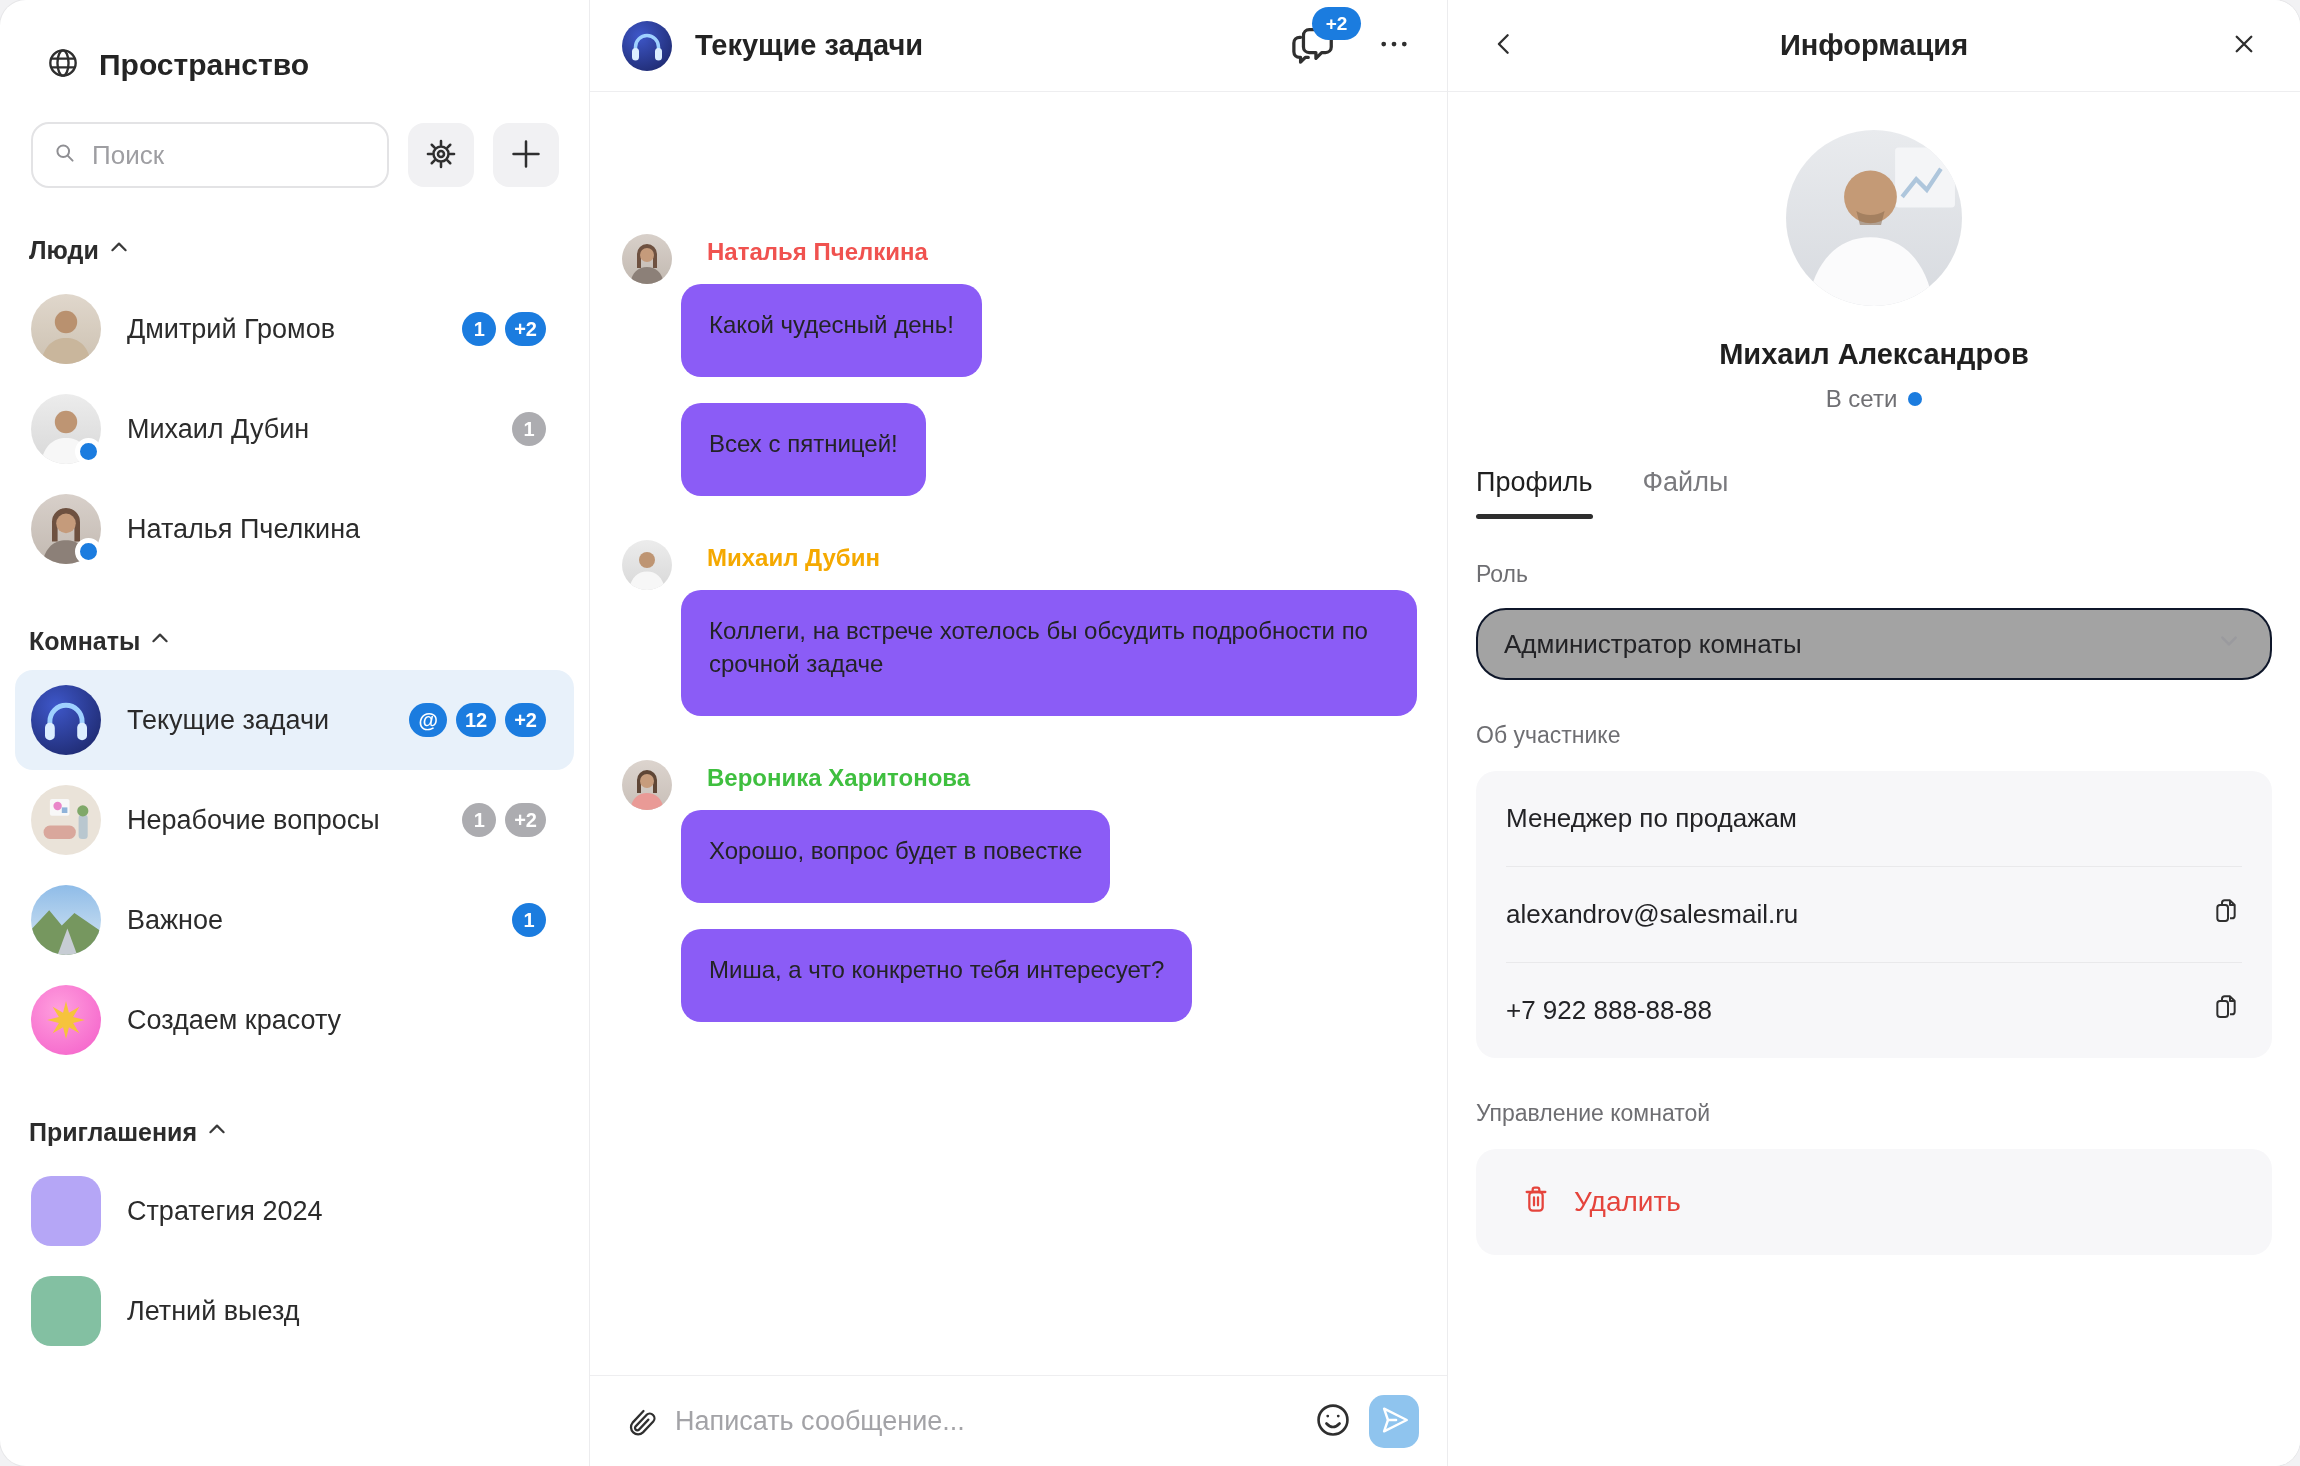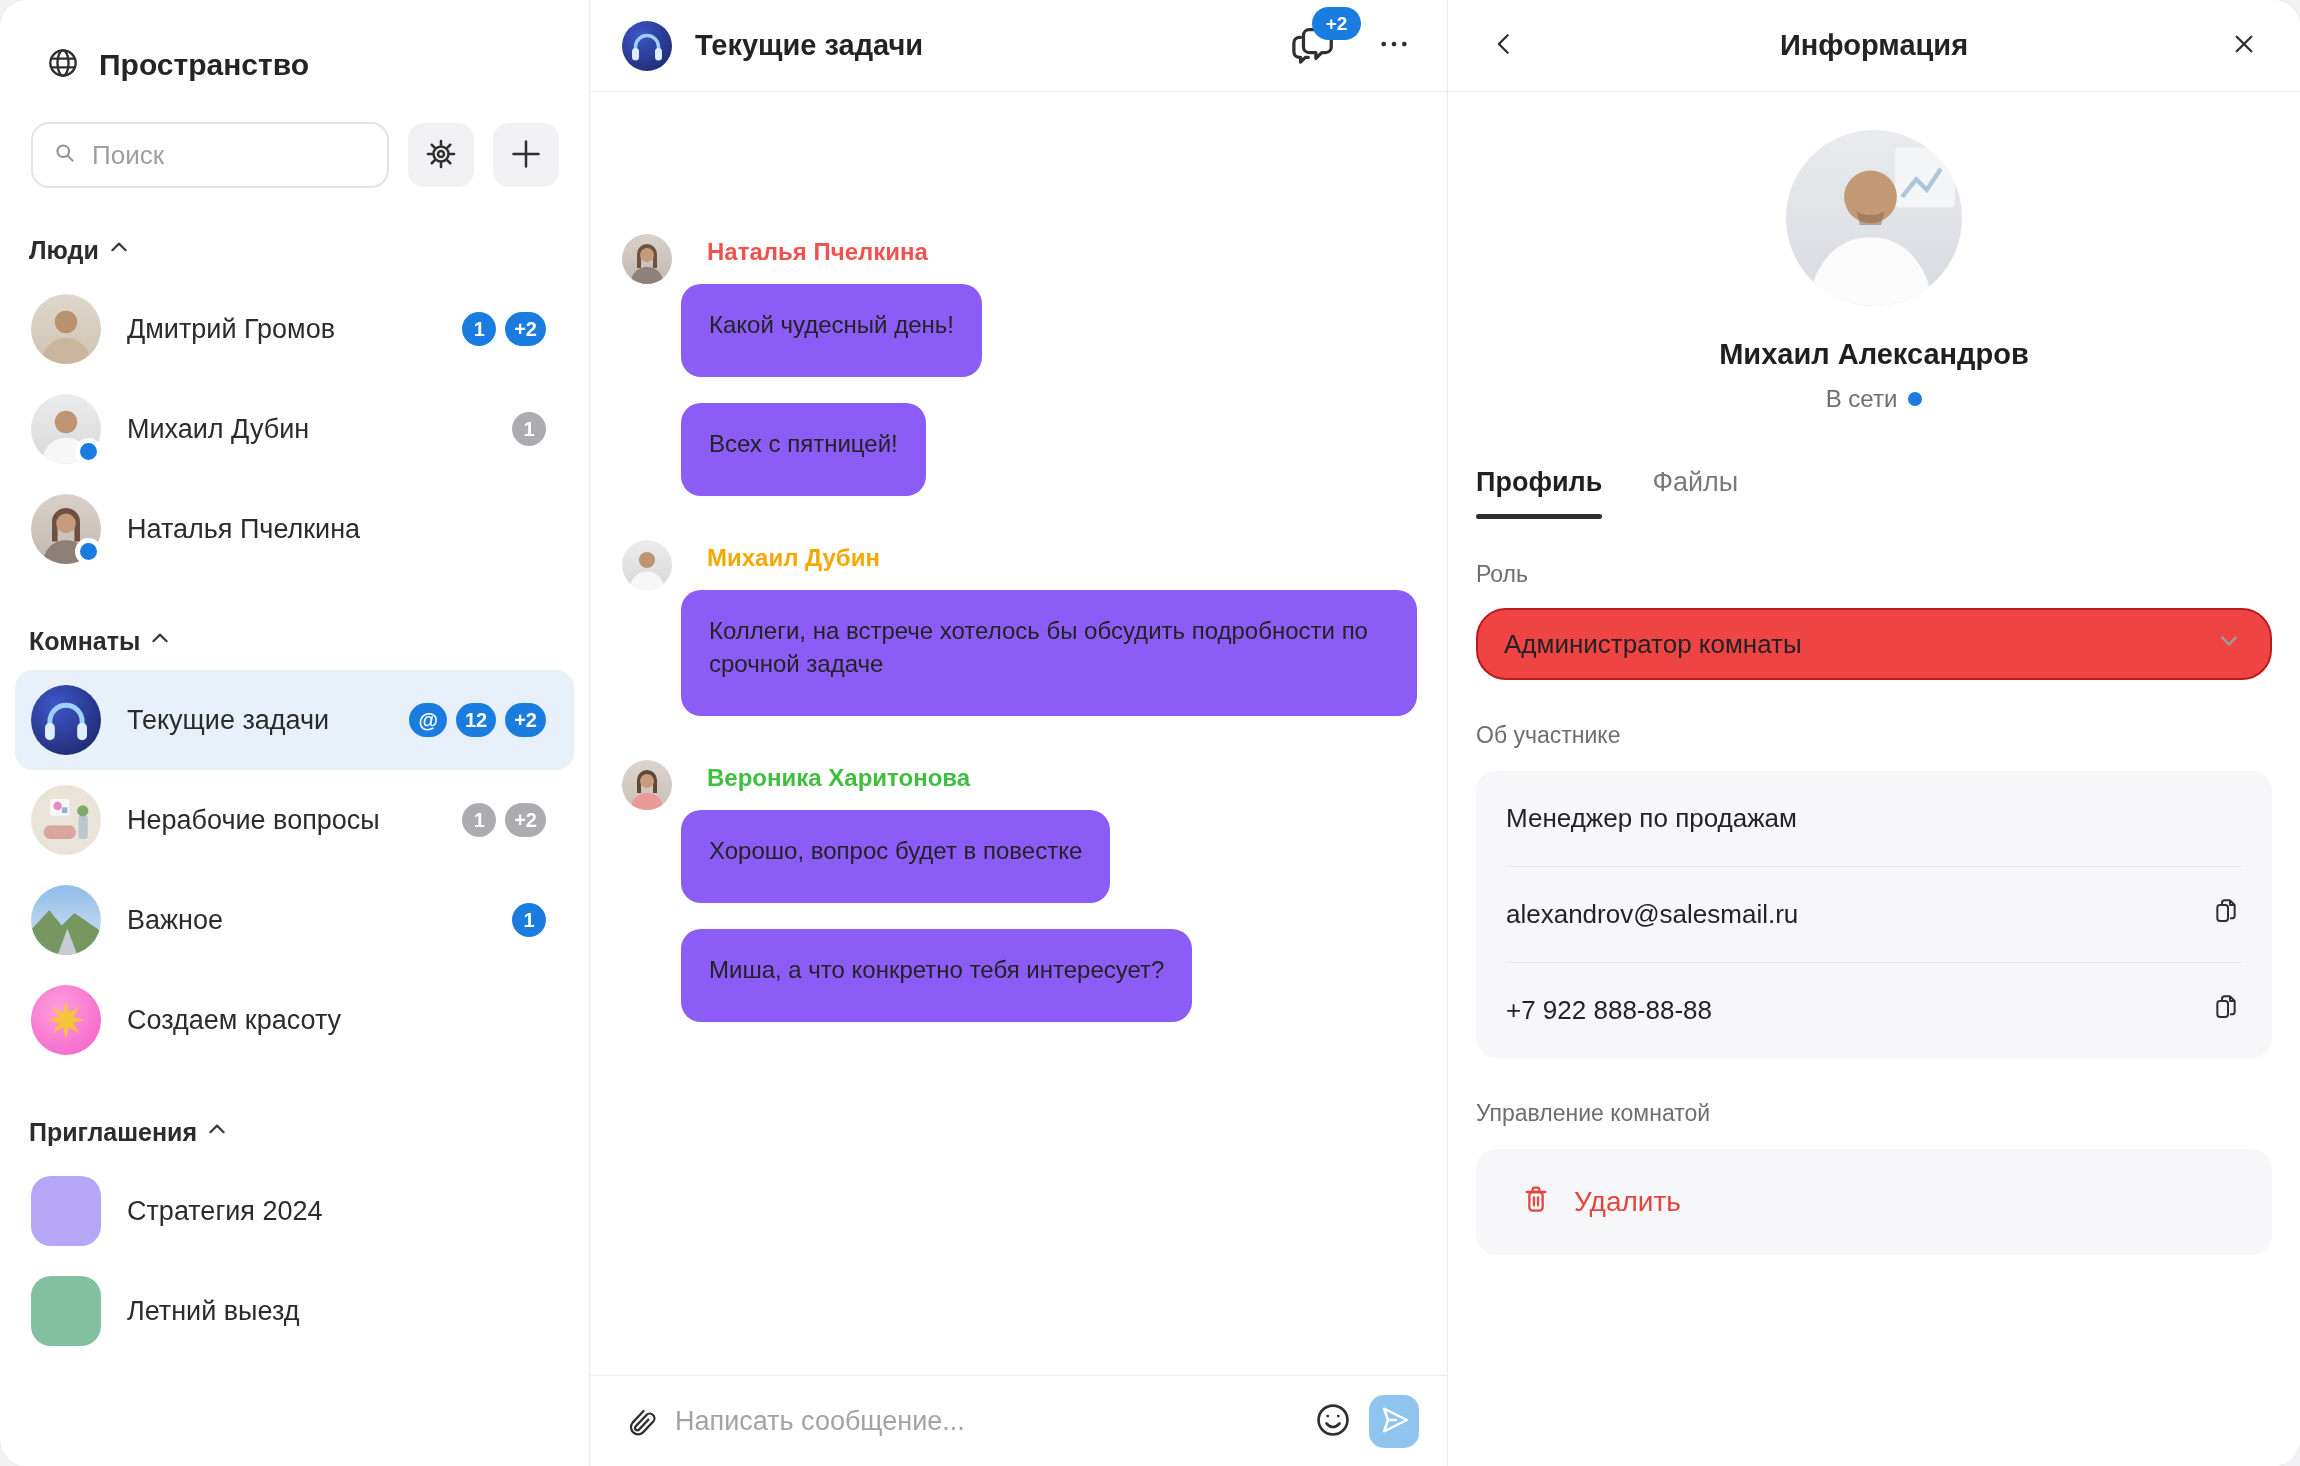--- a/index.html
+++ b/index.html
@@ -57,24 +57,24 @@
   .info-title{flex:1;text-align:center;font-size:29px;font-weight:700;color:#232323;}
   .hdr-btn{background:none;border:none;padding:0;cursor:pointer;width:40px;display:flex;justify-content:center;}
   .info-body{flex:1;padding:0 28px;overflow:hidden;}
   .big-avatar{width:176px;height:176px;border-radius:50%;overflow:hidden;margin:38px auto 0;}
   .big-avatar svg{width:100%;height:100%;display:block;}
   .user-name{margin-top:32px;text-align:center;font-size:29px;font-weight:700;color:#1F1F1F;}
   .user-status{margin-top:14px;display:flex;align-items:center;justify-content:center;gap:11px;font-size:24px;color:#6F6F73;}
   .status-dot{width:14px;height:14px;border-radius:50%;background:#1B7CDF;}
   .tabs{display:flex;gap:50px;margin-top:54px;}
   .tab{position:relative;font-size:27px;color:#7A7A7E;font-weight:500;padding-bottom:21px;cursor:pointer;}
-  .tab.active{color:#1F1F1F;font-weight:700;}
+  .tab.active{color:#1F1F1F;font-weight:400;}
   .tab.active::after{content:"";position:absolute;left:0;right:0;bottom:0;height:5px;border-radius:3px;background:#2E2E2E;}
   .field-label{margin-top:42px;font-size:23px;color:#6E6E72;}
-  .select{margin-top:20px;height:68px;border:2px solid #b91c1c;border-radius:30px;display:flex;align-items:center;padding:0 26px;font-size:26px;color:#232326;cursor:pointer;background:#ef4444;}
+  .select{margin-top:20px;height:68px;border:2px solid #0f172a;border-radius:30px;display:flex;align-items:center;padding:0 26px;font-size:26px;color:#232326;cursor:pointer;background:#a3a3a3;}
   .select .chev{margin-left:auto;}
   .card{background:#F7F7F9;border-radius:20px;margin-top:22px;}
   .card-row{min-height:95px;display:flex;align-items:center;padding:0 30px;font-size:26px;color:#232326;}
   .card-div{height:1px;background:#E9E9EB;margin:0 30px;}
   .copy-btn{margin-left:auto;background:none;border:none;padding:0;cursor:pointer;display:flex;}
   .delete-row{min-height:106px;display:flex;align-items:center;gap:22px;padding:0 44px;cursor:pointer;}
   .delete-label{font-size:28px;font-weight:500;color:#E5443C;}
 </style>
 </head>
 <body>

